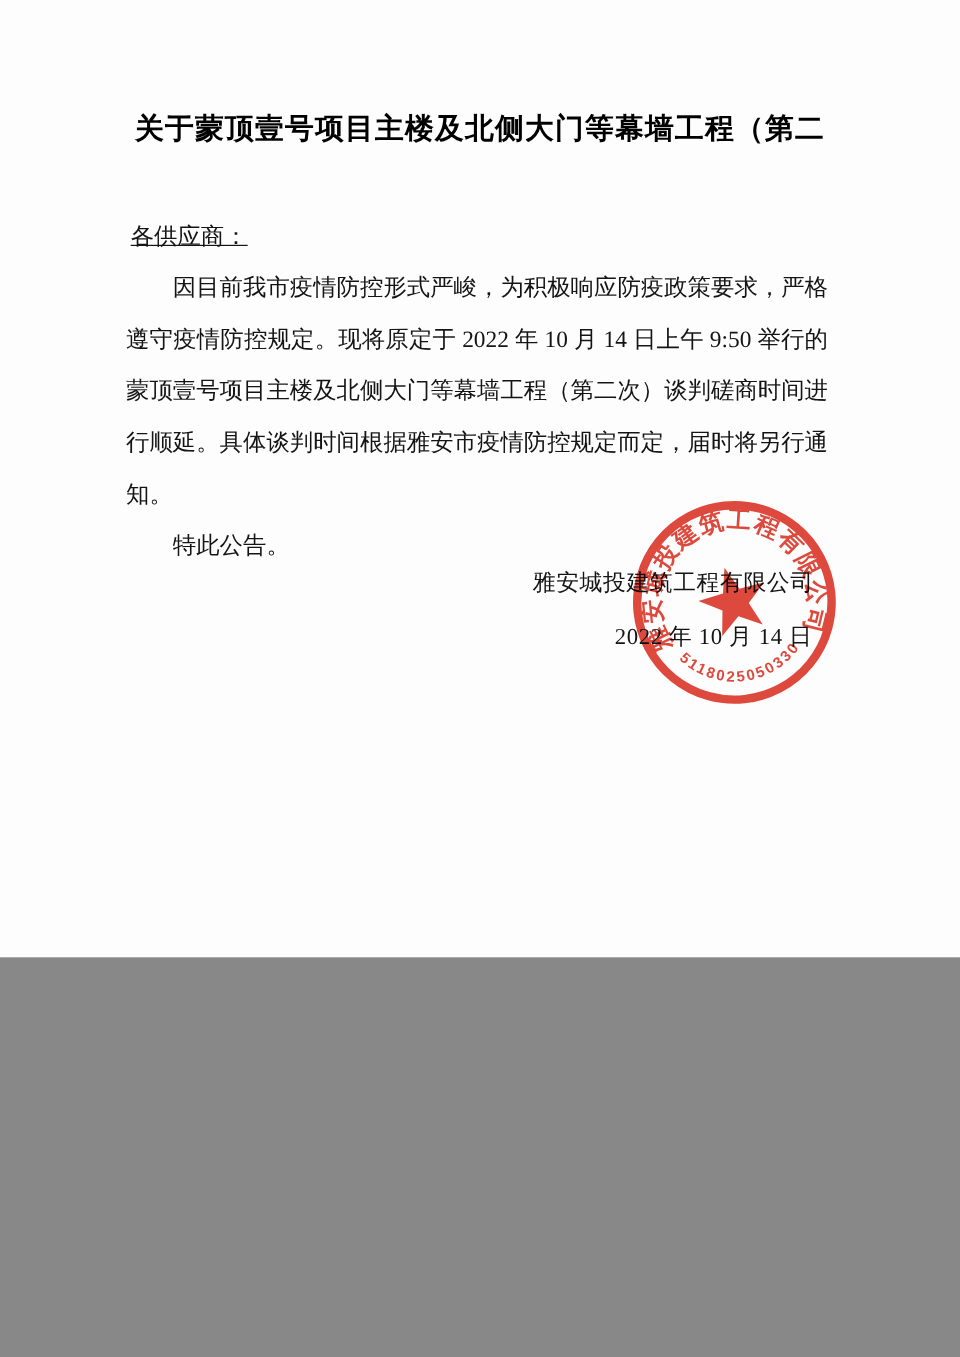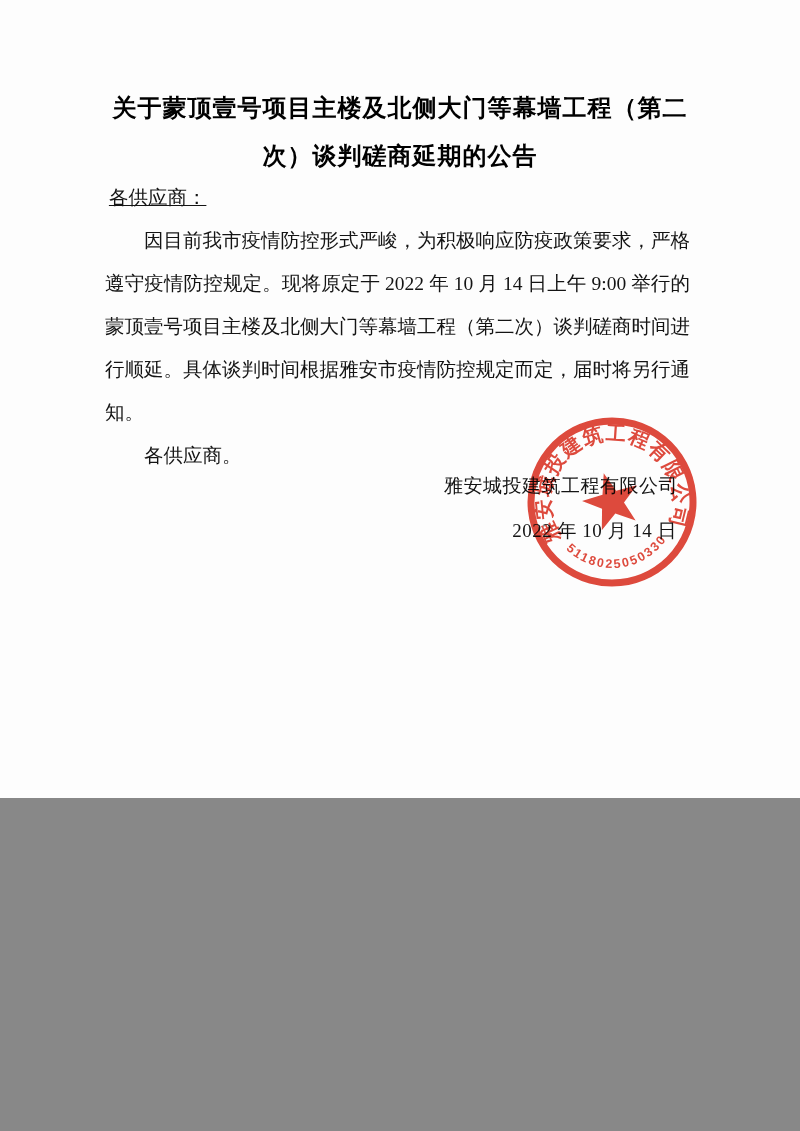--- a/index.html
+++ b/index.html
@@ -76,27 +76,26 @@
   .seal-arc-text { font-size: 20px; letter-spacing: 1.5px; }
   .seal-serial { font-size: 12.5px; letter-spacing: 2px; }
 </style>
 </head>
 <body>
 
 <div class="page">
 
   <div class="title-block">
     <div>关于蒙顶壹号项目主楼及北侧大门等幕墙工程（第二</div>
-    <div>次）谈判磋商延期的公告</div>
   </div>
 
   <div class="body-block">
     <div class="salutation">各供应商：</div>
-    <p class="para">因目前我市疫情防控形式严峻，为积极响应防疫政策要求，严格遵守疫情防控规定。现将原定于 2022 年 10 月 14 日上午 9:00 举行的蒙顶壹号项目主楼及北侧大门等幕墙工程（第二次）谈判磋商时间进行顺延。具体谈判时间根据雅安市疫情防控规定而定，届时将另行通知。</p>
-    <p class="closing">各供应商。</p>
+    <p class="para">因目前我市疫情防控形式严峻，为积极响应防疫政策要求，严格遵守疫情防控规定。现将原定于 2022 年 10 月 14 日上午 9:50 举行的蒙顶壹号项目主楼及北侧大门等幕墙工程（第二次）谈判磋商时间进行顺延。具体谈判时间根据雅安市疫情防控规定而定，届时将另行通知。</p>
+    <p class="closing">特此公告。</p>
   </div>
 
   <div class="sig-company">雅安城投建筑工程有限公司</div>
   <div class="sig-date">2022 年 10 月 14 日</div>
 
   <svg class="stamp" viewBox="0 0 190 190" xmlns="http://www.w3.org/2000/svg" aria-hidden="true">
     <g transform="rotate(-3 95 95)">
       <circle cx="95" cy="95" r="81" fill="none" stroke-width="7" stroke="#dd3a2c"></circle>
       <defs>
         <path id="sealArcTop" d="M 41.3,126 A 62,62 0 1 1 148.7,126" fill="none"></path>

